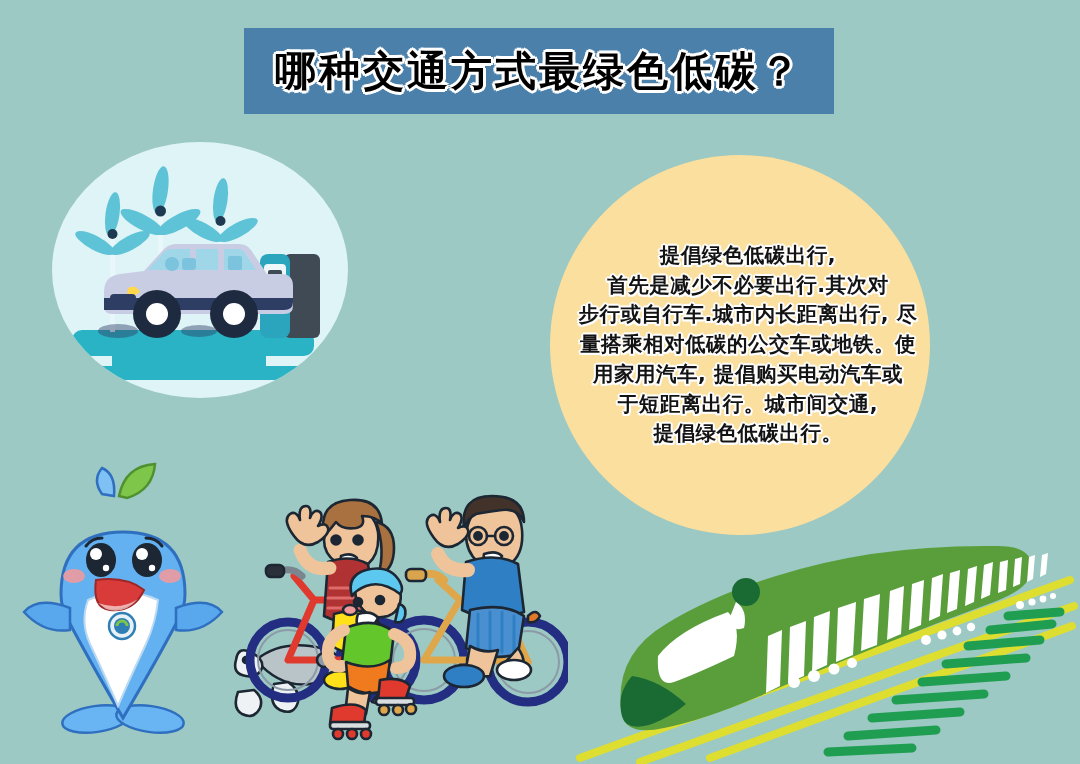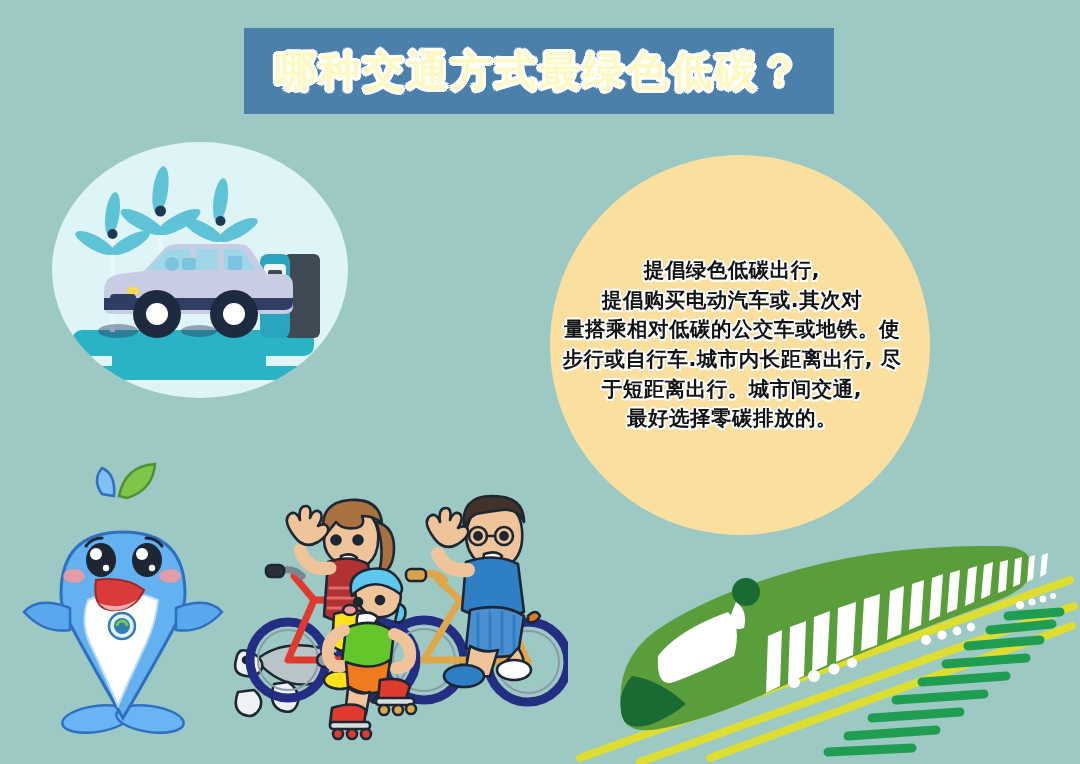--- a/index.html
+++ b/index.html
@@ -12,21 +12,21 @@
   #poster{position:absolute;inset:0;width:1080px;height:764px;background:#9cc9c3;overflow:hidden;}
 
   
   .title-banner{
     position:absolute;left:244px;top:28px;width:590px;height:86px;
     background:#4b80ab;
     display:flex;align-items:center;justify-content:center;
   }
   .title-text{
     font-family:"DejaVu Sans","Liberation Sans",sans-serif;
-    font-size:41px;font-weight:bold;color:#fef9c3;
+    font-size:41px;font-weight:bold;color:#000000;
     letter-spacing:3px;line-height:1;white-space:nowrap;
     text-shadow:
       -2px -2px 0 #ffffff, 2px -2px 0 #ffffff,
       -2px  2px 0 #ffffff, 2px  2px 0 #ffffff,
       -3px  0   0 #ffffff, 3px  0   0 #ffffff,
        0   -3px 0 #ffffff, 0    3px 0 #ffffff;
   }
 
   
   .ev-circle{
@@ -35,21 +35,21 @@
     background:#dff4f7;
     overflow:hidden;
   }
   .ev-svg{position:absolute;left:0;top:0;width:296px;height:256px;}
 
   
   .text-circle{
     position:absolute;left:550px;top:155px;width:380px;height:380px;
     border-radius:50%;
     background:#fbdf9e;
-    display:flex;align-items:center;justify-content:flex-start;
+    display:flex;align-items:center;justify-content:flex-end;
   }
   .body-text{
     width:364px;
     text-align:center;
     font-family:"DejaVu Sans","Liberation Sans",sans-serif;
     font-size:20.5px;font-weight:bold;color:#131313;
     line-height:1.45;letter-spacing:0.5px;
     text-shadow:
       -1.5px -1.5px 0 #ffffff, 1.5px -1.5px 0 #ffffff,
       -1.5px  1.5px 0 #ffffff, 1.5px  1.5px 0 #ffffff,
@@ -130,25 +130,26 @@
       <circle cx="182" cy="172" r="11" fill="#ffffff"></circle>
 
       <ellipse cx="66" cy="189" rx="20" ry="7" fill="#2e3d63" opacity="0.45"></ellipse>
       <ellipse cx="147" cy="189" rx="18" ry="6" fill="#2e3d63" opacity="0.45"></ellipse>
     </svg>
   </div>
 
   <div class="text-circle">
     <div class="body-text">
       <span class="ln">提倡绿色低碳出行,</span>
-      <span class="ln">提倡购买电动汽车或.其次对</span>
+      <span class="ln">首先是减少不必要出行.其次对</span>
+      <span class="ln">步行或自行车.城市内长距离出行, 尽</span>
       <span class="ln">量搭乘相对低碳的公交车或地铁。使</span>
-      <span class="ln">步行或自行车.城市内长距离出行, 尽</span>
+      <span class="ln">用家用汽车, 提倡购买电动汽车或</span>
       <span class="ln">于短距离出行。城市间交通,</span>
-      <span class="ln">最好选择零碳排放的。</span>
+      <span class="ln">提倡绿色低碳出行。</span>
     </div>
   </div>
 
   <svg class="mascot" viewBox="0 0 210 285" xmlns="http://www.w3.org/2000/svg">
 
     <ellipse cx="78" cy="257" rx="34" ry="13" fill="#69b4f2" stroke="#2f6fc0" stroke-width="2.5" transform="rotate(-8 78 257)"></ellipse>
     <ellipse cx="132" cy="257" rx="34" ry="13" fill="#69b4f2" stroke="#2f6fc0" stroke-width="2.5" transform="rotate(8 132 257)"></ellipse>
 
     <path d="M105 70 q62 0 62 62 q0 14 -7 26 q-20 38 -55 98 q-35 -60 -55 -98 q-7 -12 -7 -26 q0 -62 62 -62 z" fill="#63b1f0" stroke="#2f6fc0" stroke-width="3"></path>
 

